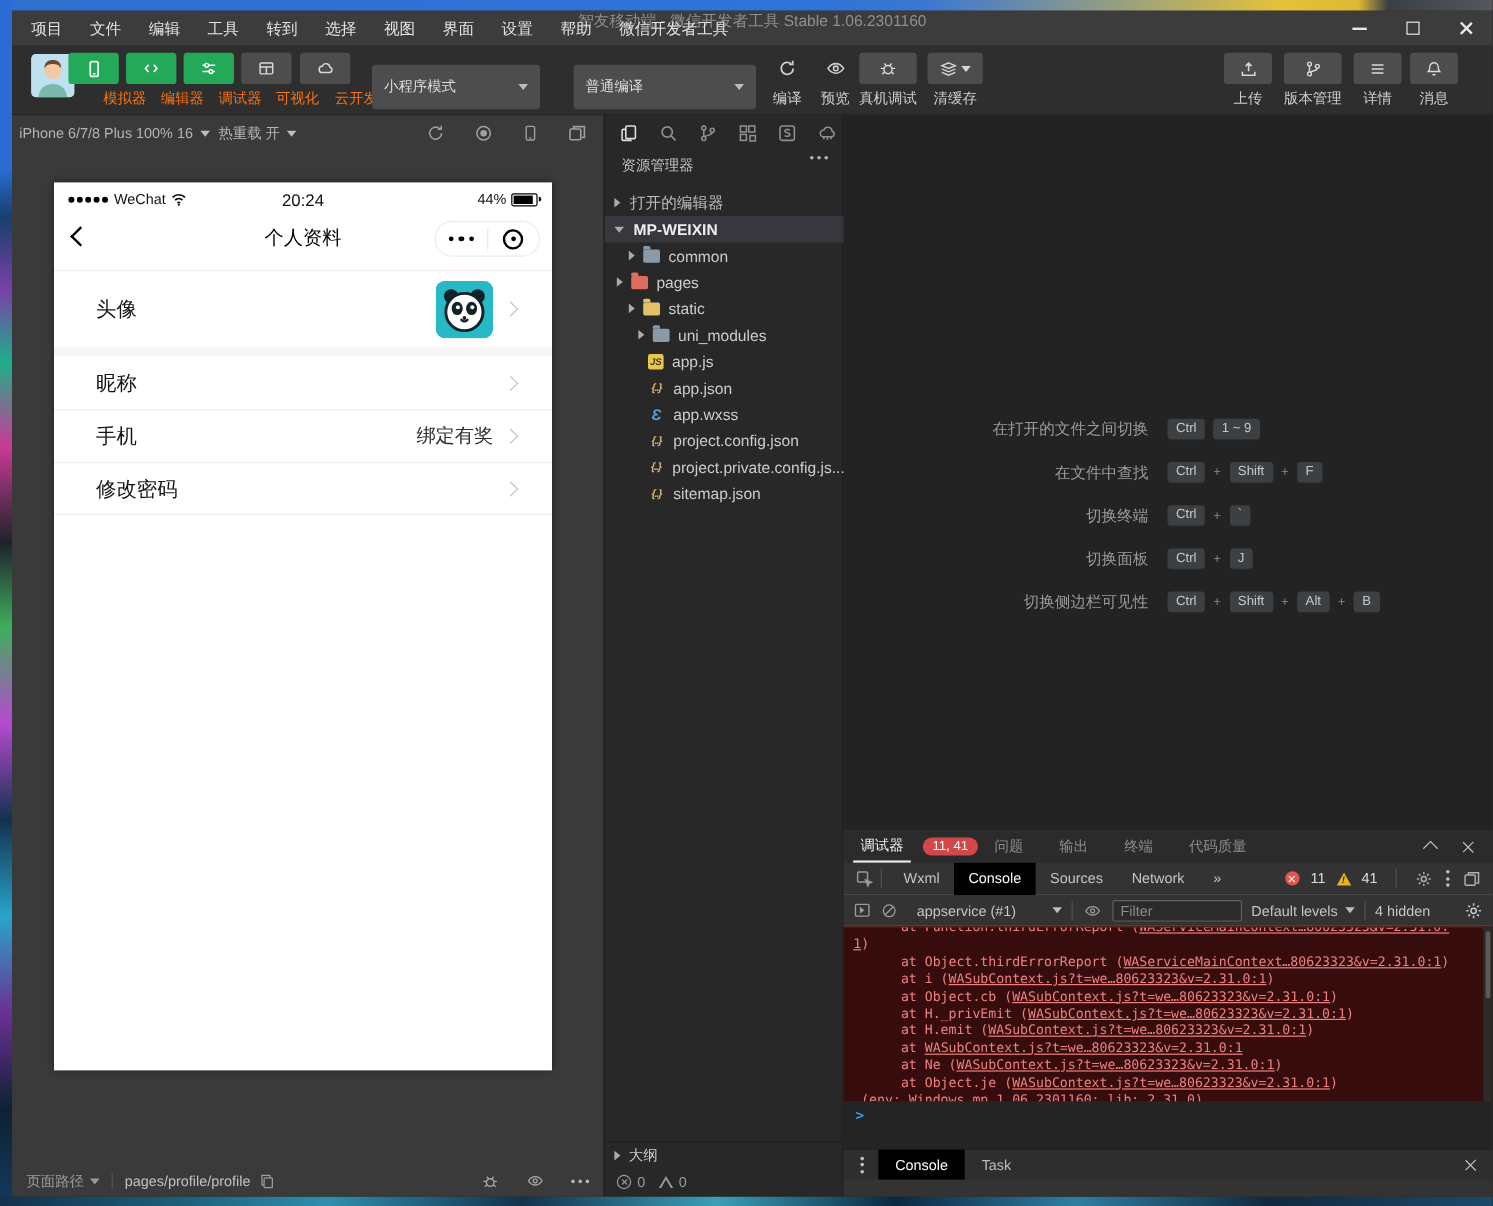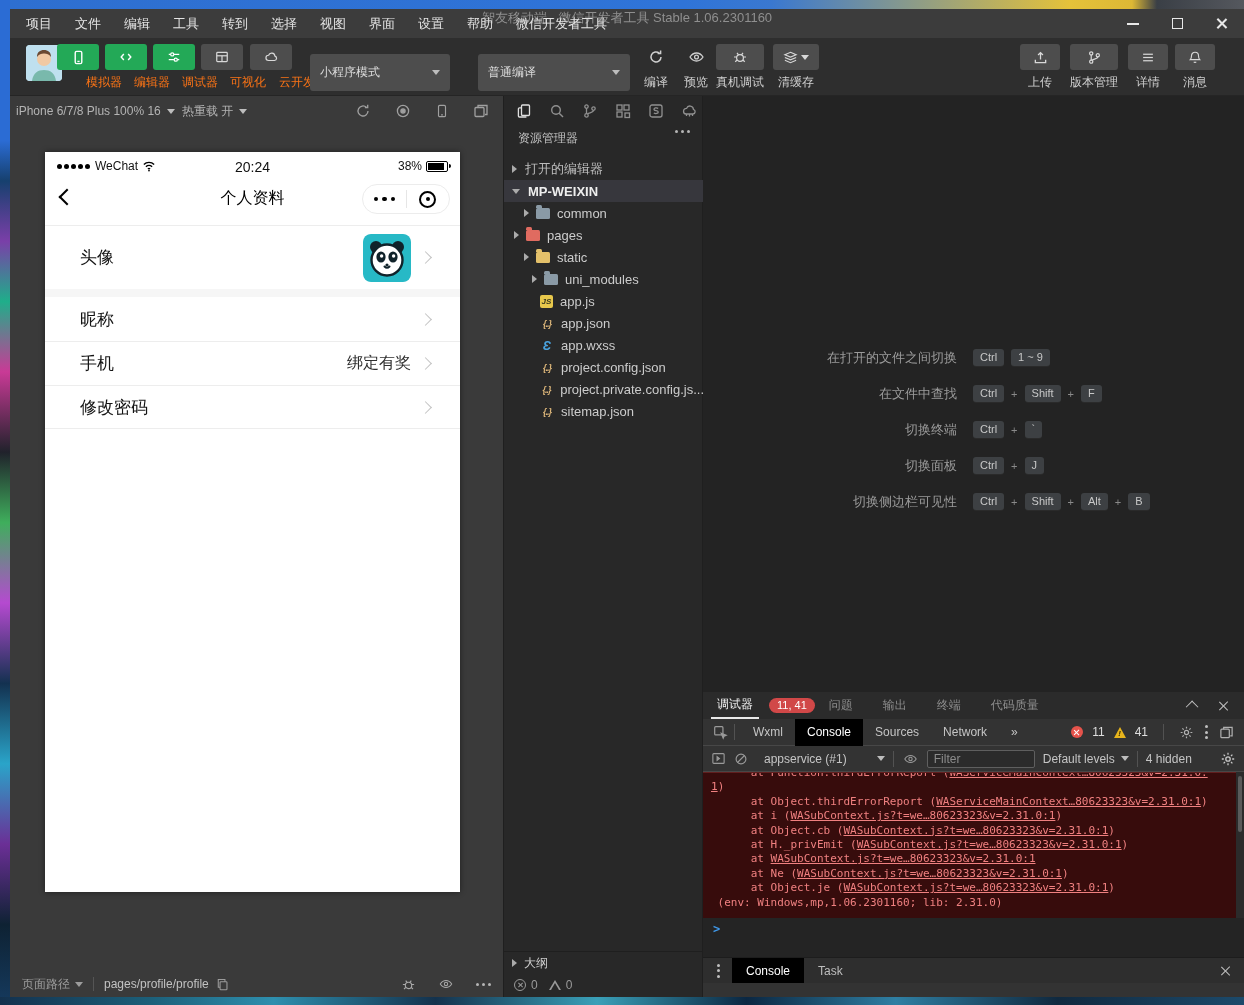--- a/index.html
+++ b/index.html
@@ -401,21 +401,21 @@
             </span>
           <span style="font-size:12px;">WeChat</span>
           <svg class="ic" width="14" height="12" viewBox="0 0 16 14" fill="none" stroke="#000" stroke-width="1.6" style="margin-left:4px;">
               <path d="M2 5.2a8.5 8.5 0 0 1 12 0"></path>
               <path d="M4.4 7.9a5.2 5.2 0 0 1 7.2 0"></path>
               <path d="M6.7 10.5a2.1 2.1 0 0 1 2.6 0"></path>
               <circle cx="8" cy="12.3" r="1" fill="#000" stroke="none"></circle>
             </svg>
           <span class="p-time">20:24</span>
           <span class="p-batt">
-              <span>38%</span>
+              <span>44%</span>
               <i class="batt"></i>
             </span>
         </div>
         <div class="abs p-nav">
           <i class="back-chv"></i>
           <div class="p-title">个人资料</div>
           <div class="capsule">
             <span class="cap-dots">
                 <i></i>
                 <i></i>
@@ -764,20 +764,21 @@
           </svg>
       </div>
 
       <div class="abs console-out">
         <div class="cline clip"><span>      at Function.thirdErrorReport (</span><span class="clink">WAServiceMainContext…80623323&amp;v=2.31.0:</span><span></span></div>
         <div class="cline"><span></span><span class="clink">1</span><span>)</span></div>
         <div class="cline"><span>      at Object.thirdErrorReport (</span><span class="clink">WAServiceMainContext…80623323&amp;v=2.31.0:1</span><span>)</span></div>
         <div class="cline"><span>      at i (</span><span class="clink">WASubContext.js?t=we…80623323&amp;v=2.31.0:1</span><span>)</span></div>
         <div class="cline"><span>      at Object.cb (</span><span class="clink">WASubContext.js?t=we…80623323&amp;v=2.31.0:1</span><span>)</span></div>
         <div class="cline"><span>      at H._privEmit (</span><span class="clink">WASubContext.js?t=we…80623323&amp;v=2.31.0:1</span><span>)</span></div>
+        <div class="cline"><span>      at H.emit (</span><span class="clink">WASubContext.js?t=we…80623323&amp;v=2.31.0:1</span><span>)</span></div>
         <div class="cline"><span>      at </span><span class="clink">WASubContext.js?t=we…80623323&amp;v=2.31.0:1</span><span></span></div>
         <div class="cline"><span>      at Ne (</span><span class="clink">WASubContext.js?t=we…80623323&amp;v=2.31.0:1</span><span>)</span></div>
         <div class="cline"><span>      at Object.je (</span><span class="clink">WASubContext.js?t=we…80623323&amp;v=2.31.0:1</span><span>)</span></div>
         <div class="cline"><span> (env: Windows,mp,1.06.2301160; lib: 2.31.0)</span></div>
       </div>
       <div class="abs con-scroll"></div>
 
       <div class="abs prompt-area">
         <span class="prompt">&gt;</span>
       </div>

